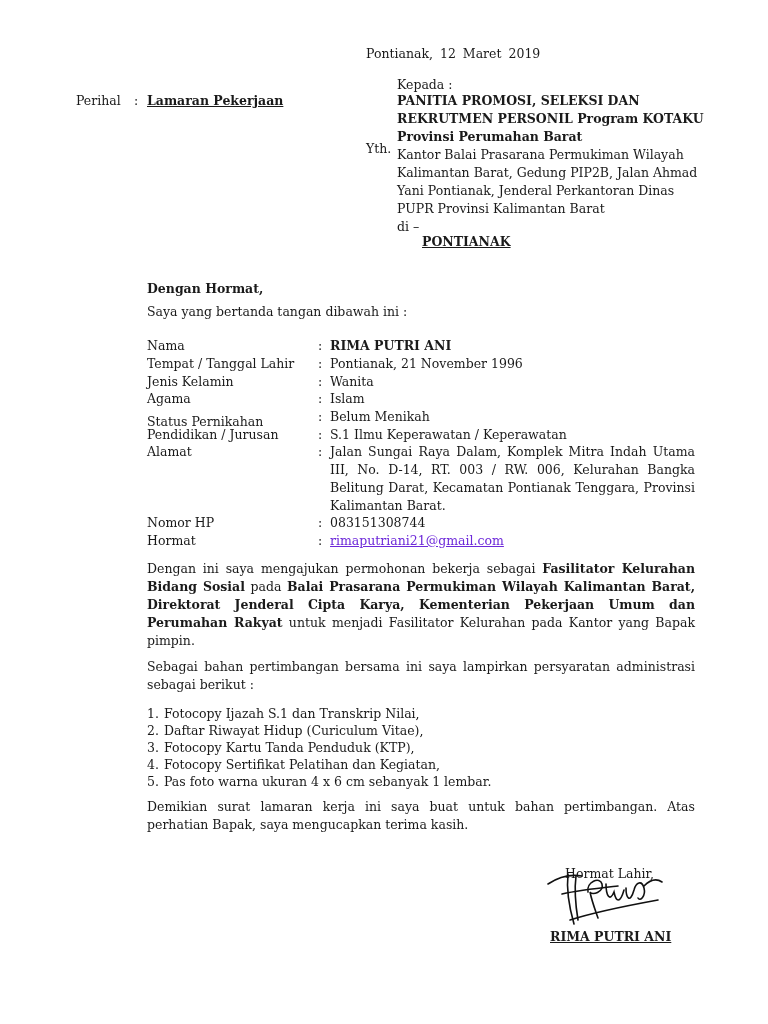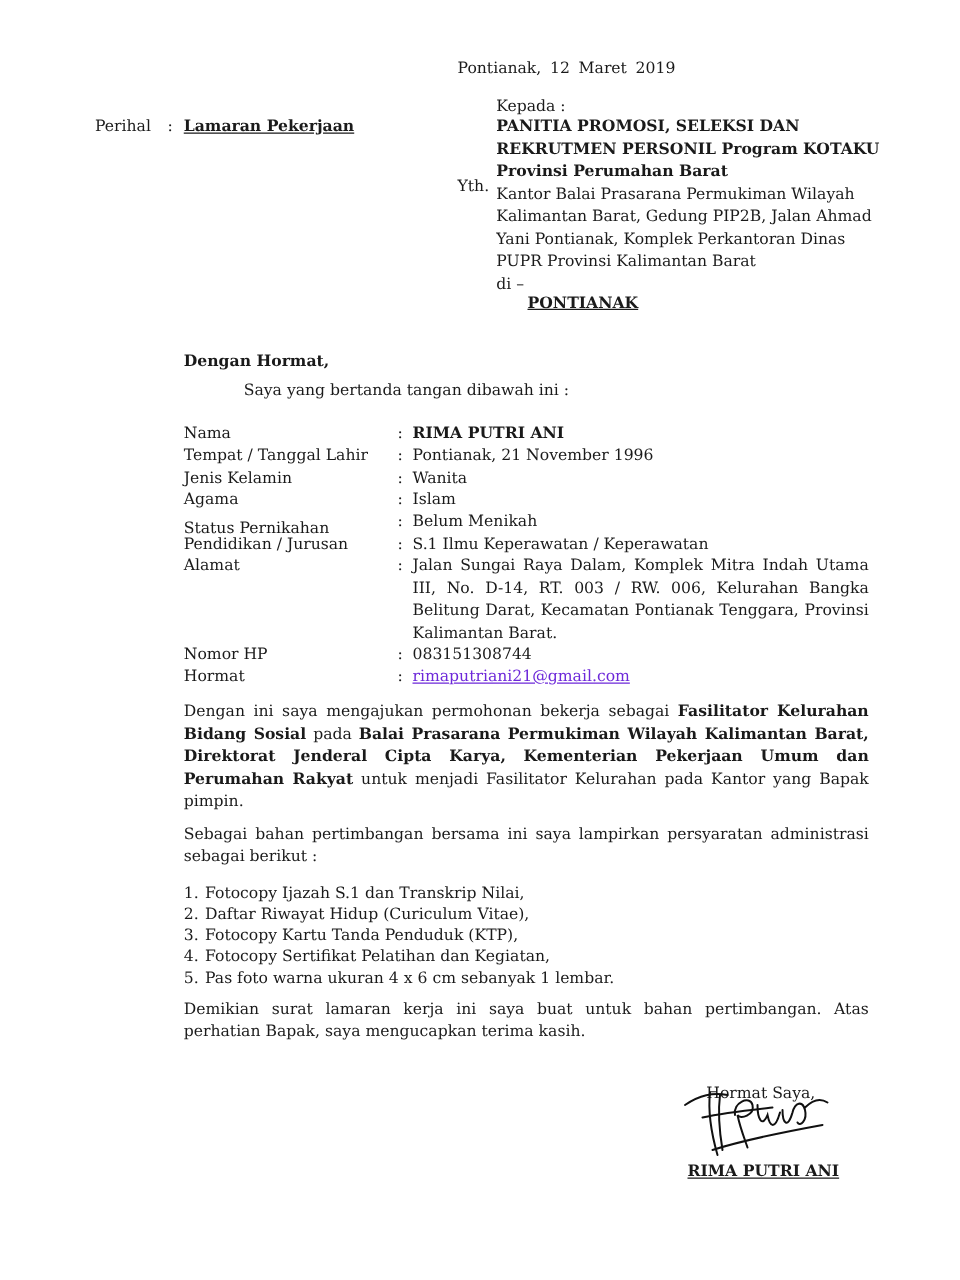--- a/index.html
+++ b/index.html
@@ -17,21 +17,21 @@
     .perihal-label { left: 76px; top: 92px; }
     .perihal-colon { left: 134px; top: 92px; }
     .perihal-value { left: 147px; top: 92px; }
     .kepada { left: 397px; top: 76px; }
     .yth { left: 366px; top: 92px; margin-top: 48px; }
     .recipient { left: 397px; top: 92px; width: 310px; }
     .recipient div { line-height: 18px; white-space: nowrap; }
     .city { left: 422px; top: 233px; }
 
     .greeting { left: 147px; top: 280px; font-weight: bold; }
-    .intro { left: 147px; top: 303px; margin-left: 48px; }
+    .intro { left: 147px; top: 303px; }
 
     .field-label { position: absolute; left: 147px; white-space: nowrap; line-height: 18px; }
     .field-colon { position: absolute; left: 318px; line-height: 18px; }
     .field-value { position: absolute; left: 330px; width: 365px; line-height: 18px; }
     .justify { text-align: justify; text-align-last: left; }
     a.email { color: #6d28d9; text-decoration: underline; }
 
     .para { position: absolute; left: 147px; width: 548px; line-height: 18px; text-align: justify; }
     .list { position: absolute; left: 147px; top: 705px; margin: 0; padding: 0; list-style: none; }
     .list li { line-height: 17px; white-space: nowrap; }
@@ -53,21 +53,21 @@
   <div class="line perihal-value bold u">Lamaran Pekerjaan</div>
 
   <div class="line kepada">Kepada :</div>
   <div class="line yth">Yth.</div>
   <div class="abs recipient">
     <div class="bold">PANITIA PROMOSI, SELEKSI DAN</div>
     <div class="bold">REKRUTMEN PERSONIL Program KOTAKU</div>
     <div class="bold">Provinsi Perumahan Barat</div>
     <div>Kantor Balai Prasarana Permukiman Wilayah</div>
     <div>Kalimantan Barat, Gedung PIP2B, Jalan Ahmad</div>
-    <div>Yani Pontianak, Komplek Perkantoran Dinas</div>
+    <div>Yani Pontianak, Jenderal Perkantoran Dinas</div>
     <div>PUPR Provinsi Kalimantan Barat</div>
     <div>di –</div>
   </div>
   <div class="line city bold u">PONTIANAK</div>
 
   <div class="line greeting">Dengan Hormat,</div>
   <div class="line intro">Saya yang bertanda tangan dibawah ini :</div>
 
   <div>
     <div class="field-label" style="top:337px">Nama</div>
@@ -118,21 +118,21 @@
   <ol class="list">
     <li><span class="num">1.</span><span>Fotocopy Ijazah S.1 dan Transkrip Nilai,</span></li>
     <li><span class="num">2.</span><span>Daftar Riwayat Hidup (Curiculum Vitae),</span></li>
     <li><span class="num">3.</span><span>Fotocopy Kartu Tanda Penduduk (KTP),</span></li>
     <li><span class="num">4.</span><span>Fotocopy Sertifikat Pelatihan dan Kegiatan,</span></li>
     <li><span class="num">5.</span><span>Pas foto warna ukuran 4 x 6 cm sebanyak 1 lembar.</span></li>
   </ol>
 
   <div class="para" style="top:798px">Demikian surat lamaran kerja ini saya buat untuk bahan pertimbangan. Atas perhatian Bapak, saya mengucapkan terima kasih.</div>
 
-  <div class="line closing">Hormat Saya,</div>
+  <div class="line closing">Hormat Lahir,</div>
 
   <svg class="abs signature" viewBox="0 0 130 70">
     <g fill="none" stroke="#111" stroke-width="1.6" stroke-linecap="round">
       <path d="M8 22 C20 14, 30 12, 42 14"></path>
       <path d="M28 12 C26 30, 30 48, 34 62"></path>
       <path d="M36 14 C34 30, 36 46, 38 58"></path>
       <path d="M22 32 C40 28, 60 26, 78 24"></path>
       <path d="M48 30 C46 20, 60 14, 62 22 C64 30, 52 34, 50 30 C52 40, 56 50, 58 56"></path>
       <path d="M66 22 C66 34, 70 40, 74 30 C76 40, 80 42, 84 28"></path>
       <path d="M86 26 C86 36, 90 42, 94 28 C96 20, 102 18, 104 26 C106 34, 100 40, 98 36"></path>

